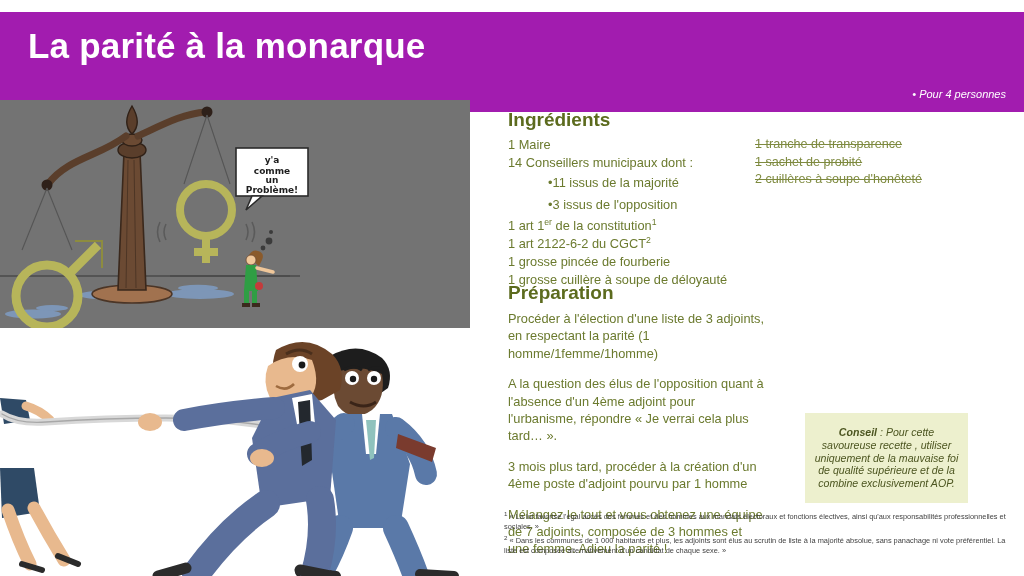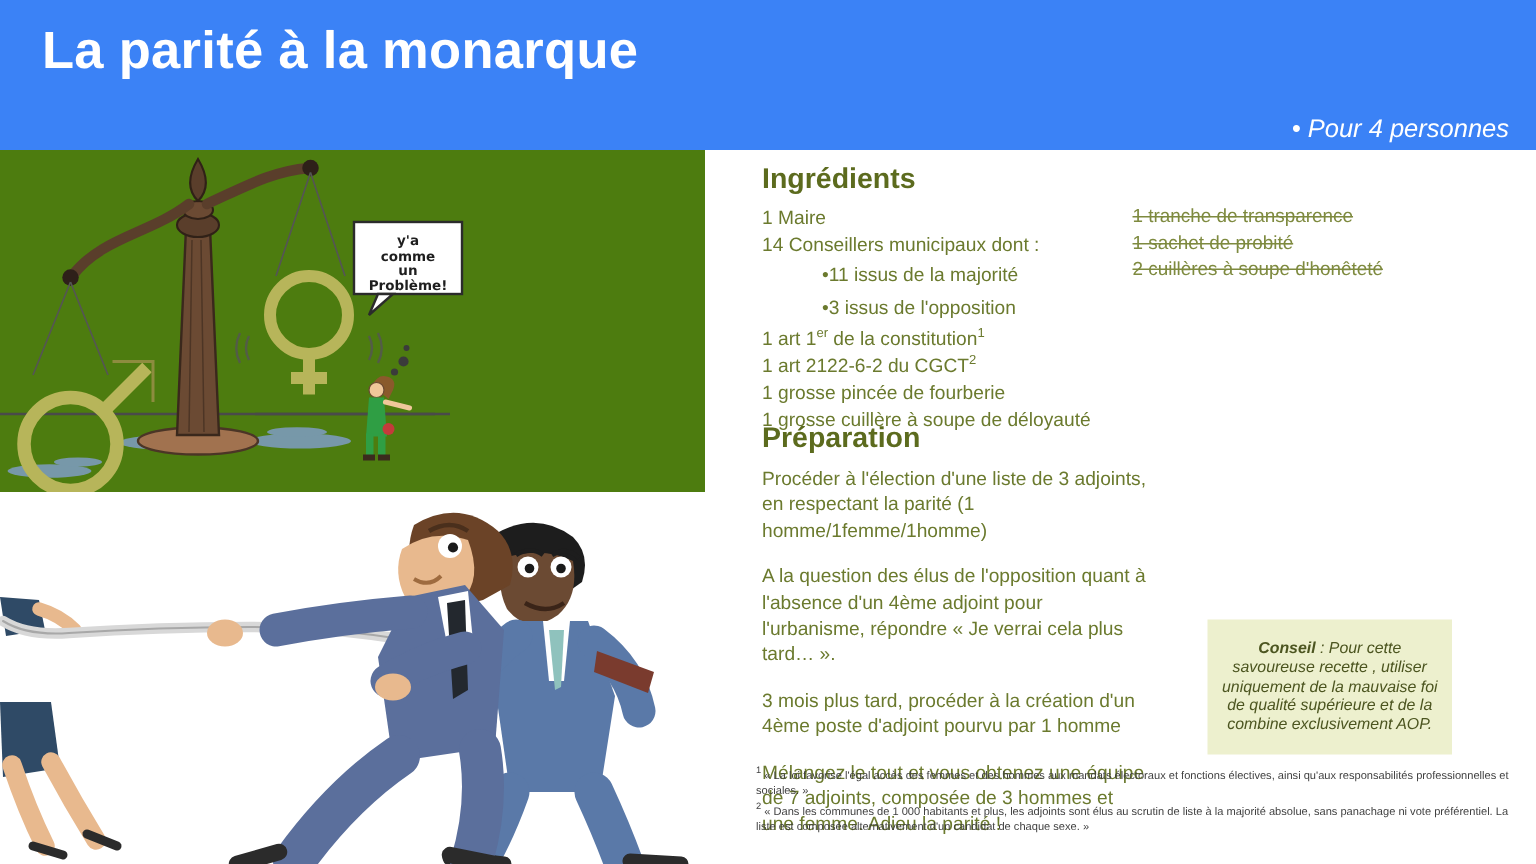--- a/index.html
+++ b/index.html
@@ -12,23 +12,23 @@
     font-family: "Liberation Sans", sans-serif;
   }
   .slide {
     position: relative;
     width: 1024px; height: 576px;
     background: #ffffff;
   }
 
   
   .header {
-    position: absolute; left: 0; top: 0;
+    position: absolute; left: 0; top: 12px;
     width: 1024px; height: 100px;
-    background: #3b82f6;
+    background: #a21caf;
     color: #ffffff;
   }
   .header-title {
     position: absolute; left: 28px; top: 14px;
     font-size: 35px;
     font-weight: bold;
     letter-spacing: .2px;
     color: #ffffff;
     white-space: nowrap;
     font-stretch: condensed;
@@ -37,31 +37,31 @@
     position: absolute; left: 26px; top: 70px;
     font-size: 13.5px;
     font-style: italic;
     font-weight: bold;
     color: #ffffff;
     white-space: nowrap;
     margin-top: 47px;
   }
   .header-serves {
     position: absolute; right: 18px; top: 76px;
-    font-size: 17px;
+    font-size: 11px;
     font-style: italic;
     color: #ffffff;
     white-space: nowrap;
   }
 
   
   .illustrations {
     position: absolute; left: 0; top: 100px;
     width: 470px; height: 476px;
-    background: #4d7c0f;
+    background: #737373;
   }
   .illo-scale { position: absolute; left: 0; top: 0; width: 470px; height: 228px; }
   .illo-tug   { position: absolute; left: 0; top: 228px; width: 470px; height: 248px; }
   .illo-scale svg, .illo-tug svg { display: block; width: 100%; height: 100%; }
 
   
   .content {
     position: absolute; left: 470px; top: 100px;
     width: 554px; height: 383px;
   }

